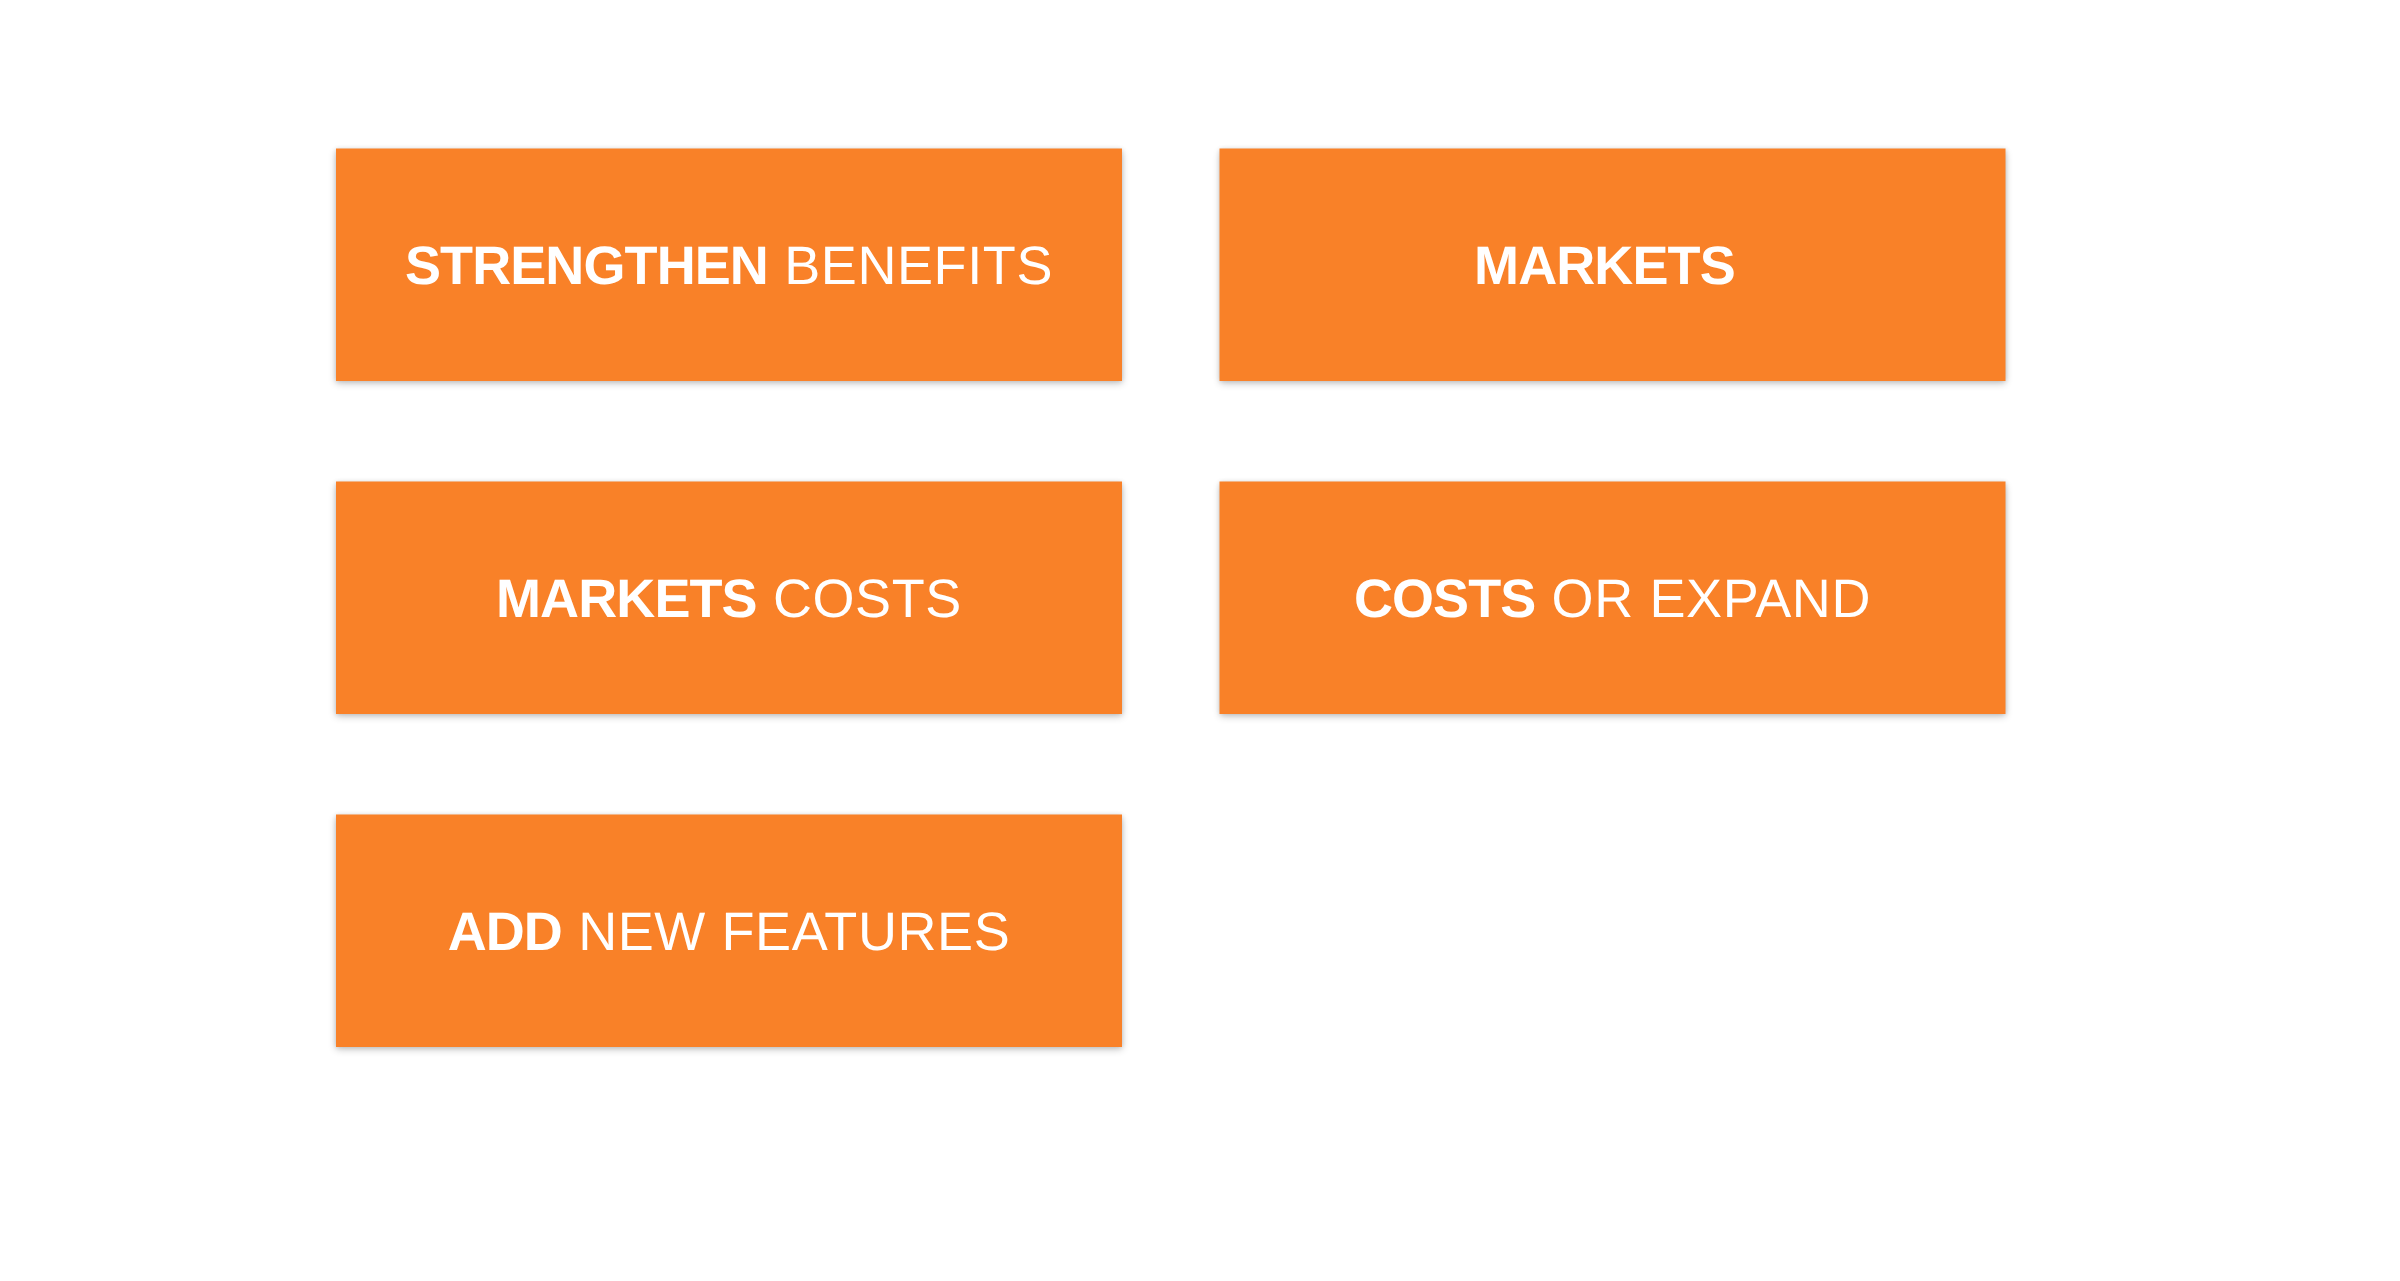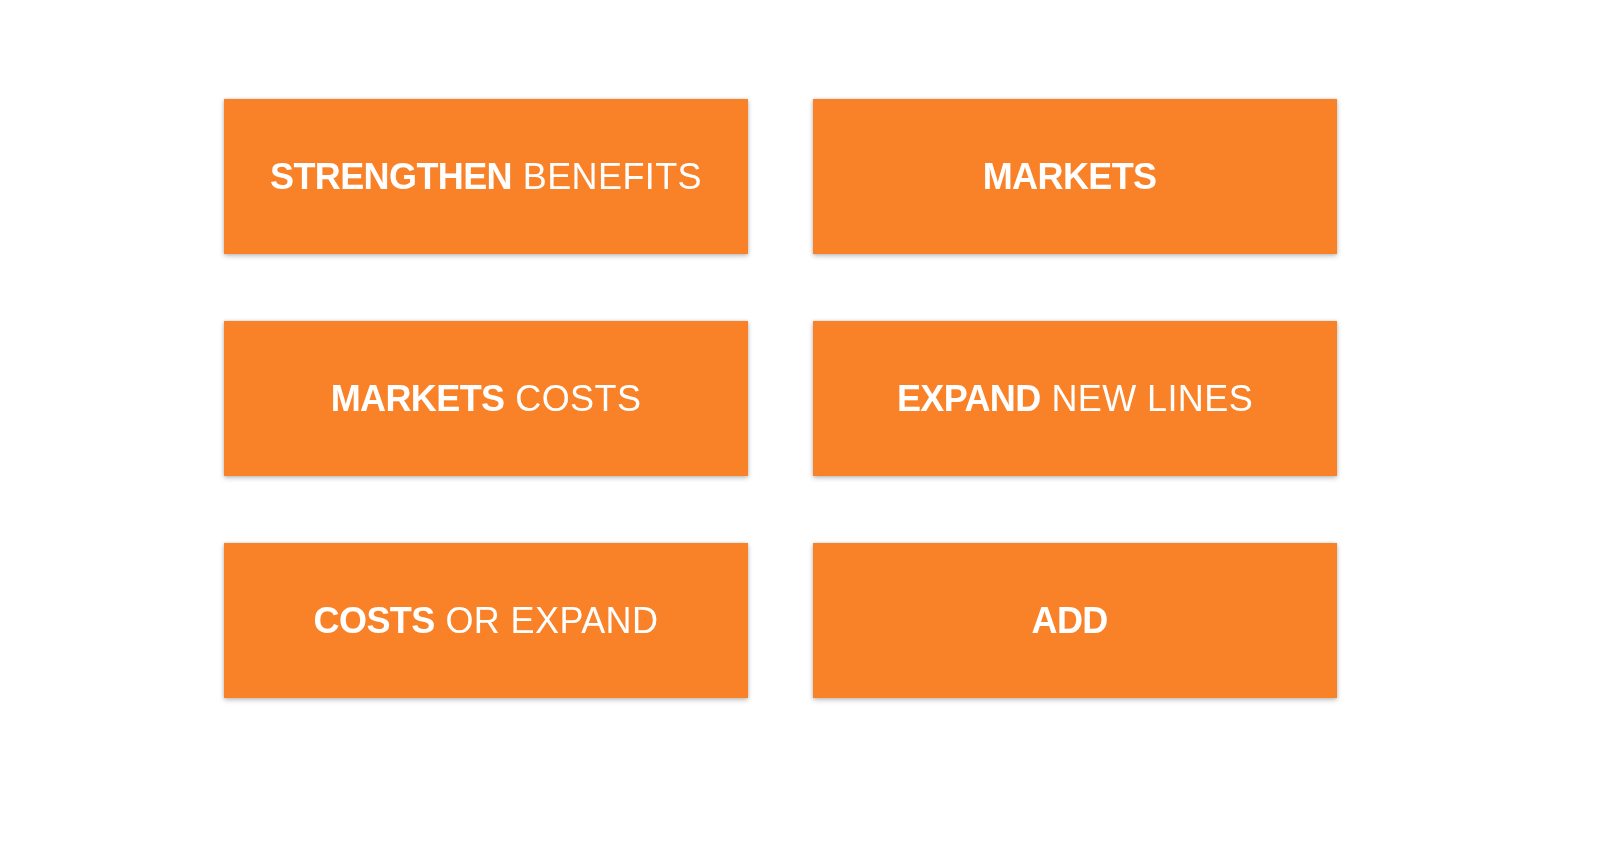--- a/index.html
+++ b/index.html
@@ -90,34 +90,29 @@
       </div>
     </div>
 
     <div class="card">
       <div class="card-label">
         <span class="word-strong">MARKETS</span>
           <span class="word-rest">COSTS</span>
       </div>
     </div>
 
-    <div class="card">
-      <div class="card-label">
-        <span class="word-strong">EXPAND</span>
-          <span class="word-rest">NEW LINES</span>
-      </div>
-    </div>
 
     <div class="card">
       <div class="card-label">
         <span class="word-strong">COSTS</span>
           <span class="word-rest">OR EXPAND</span>
       </div>
     </div>
 
     <div class="card">
       <div class="card-label">
         <span class="word-strong">ADD</span>
+          <span class="word-rest">NEW FEATURES</span>
       </div>
     </div>
 
   </div>
 </div>
 
 </body></html>

